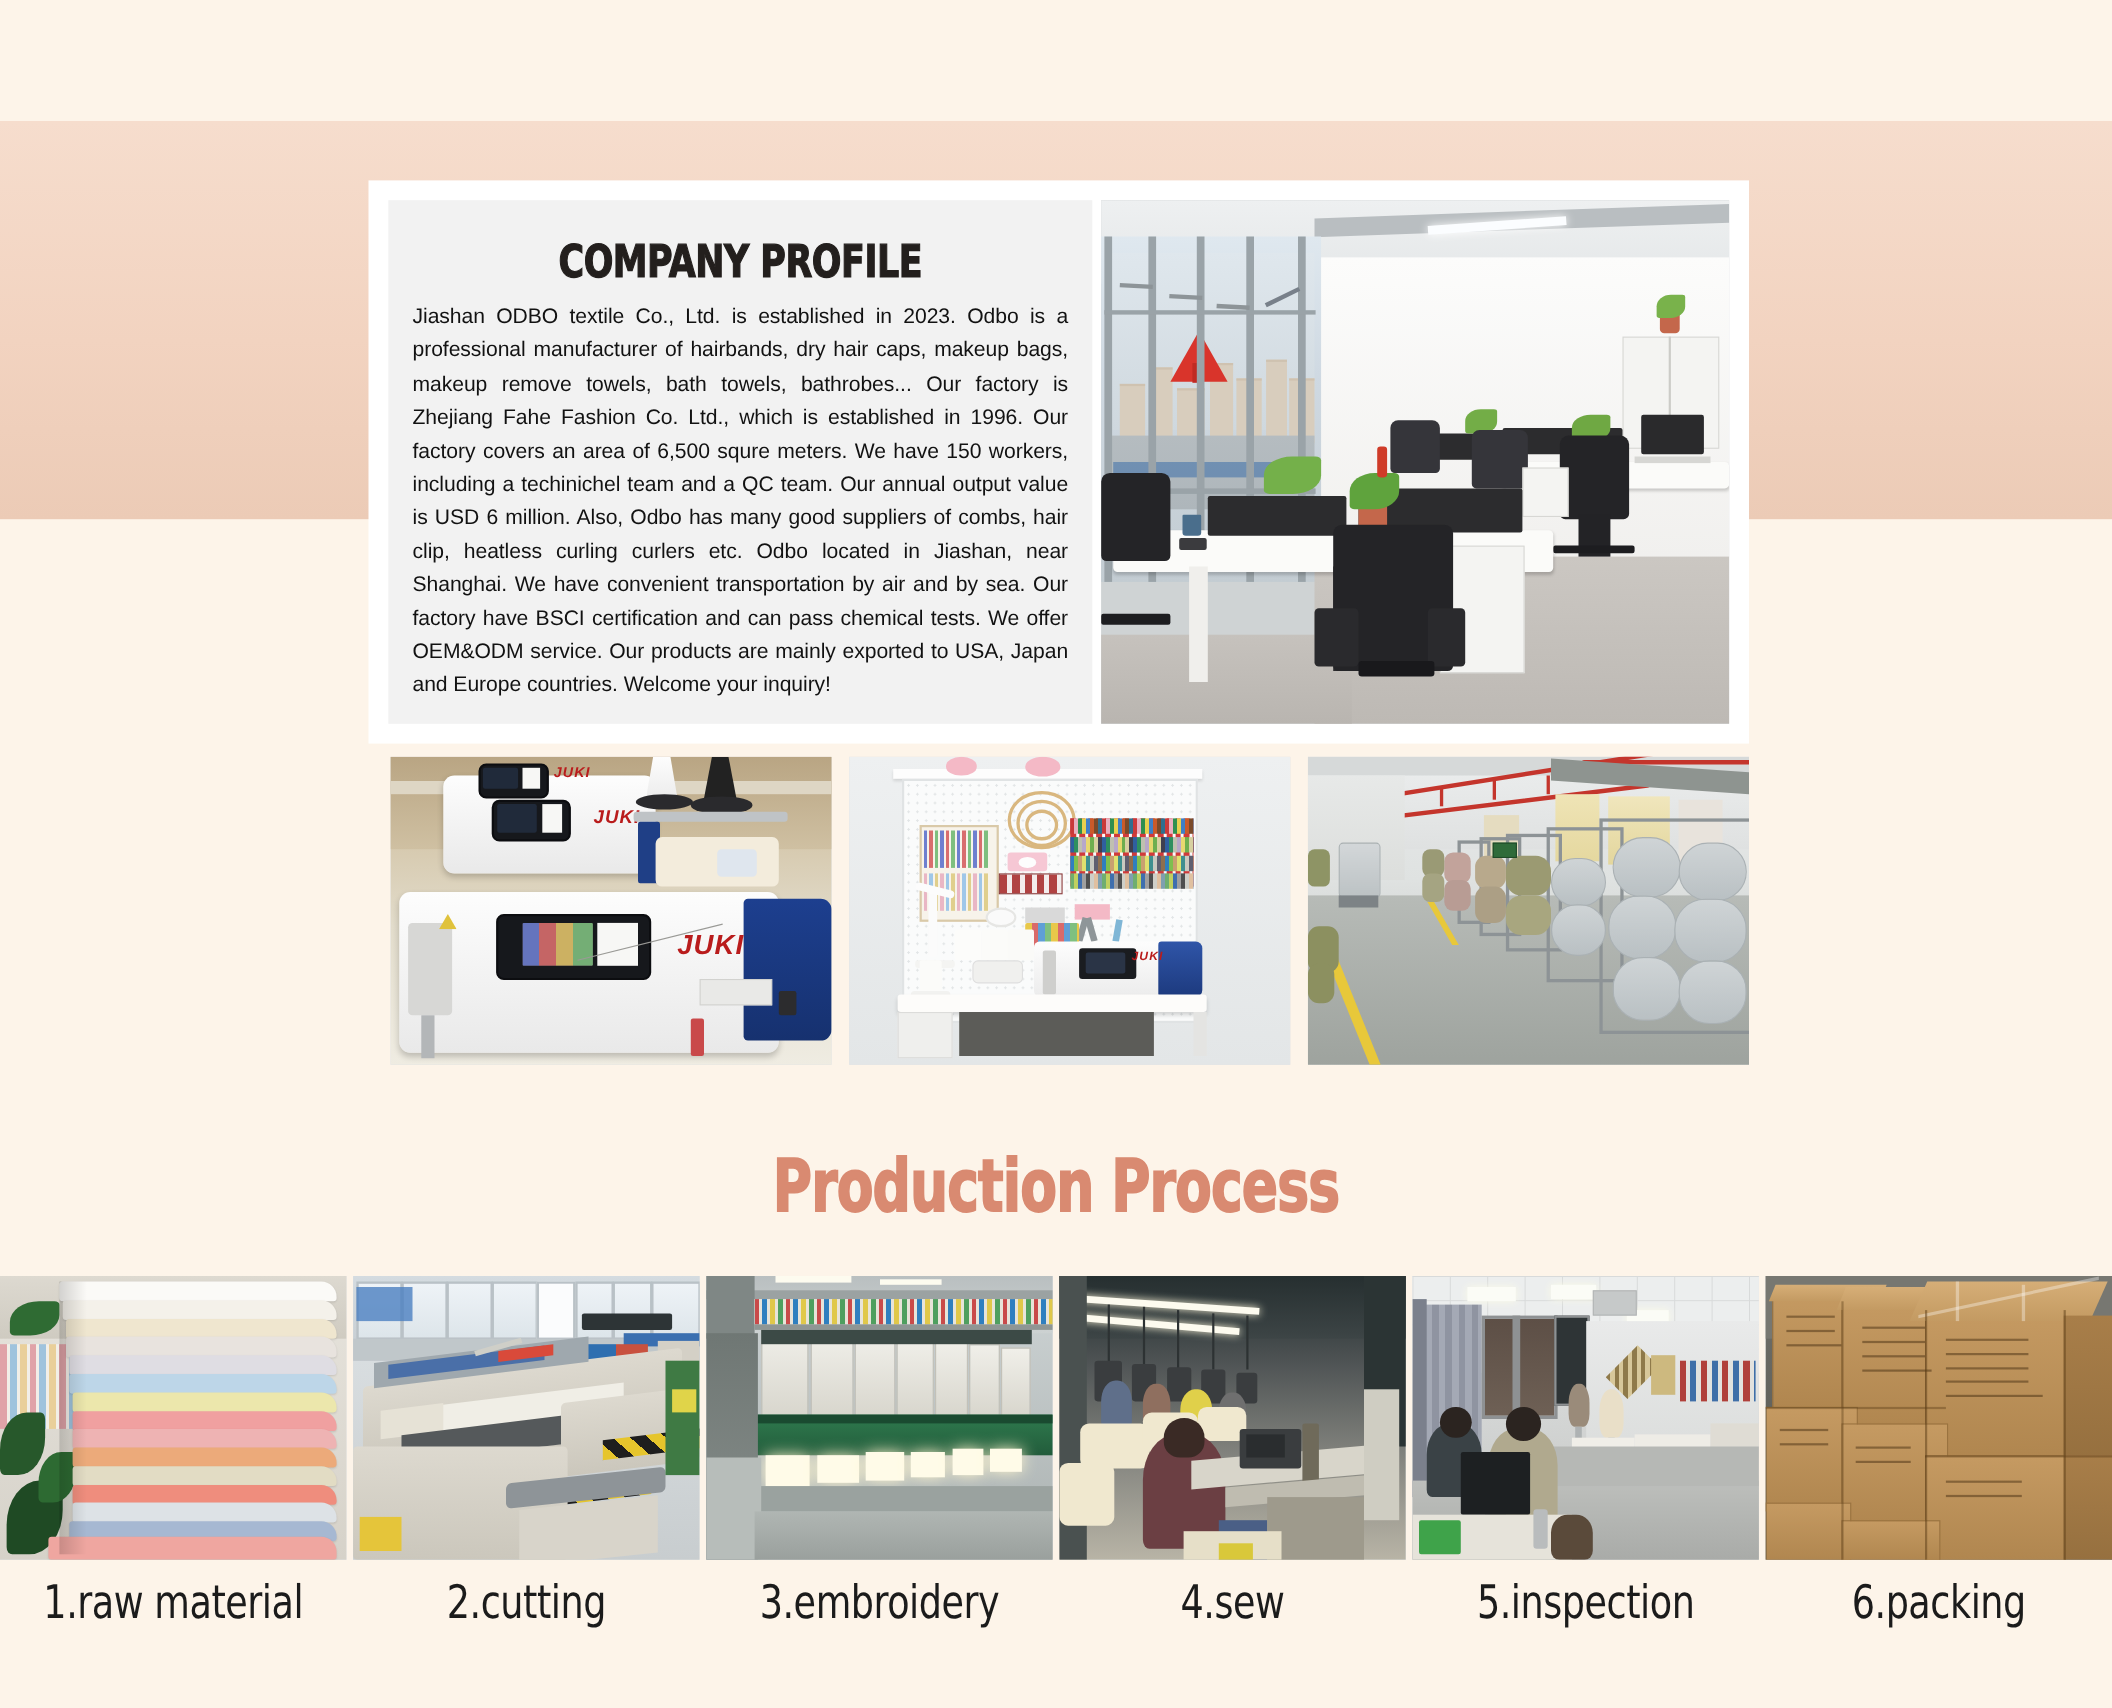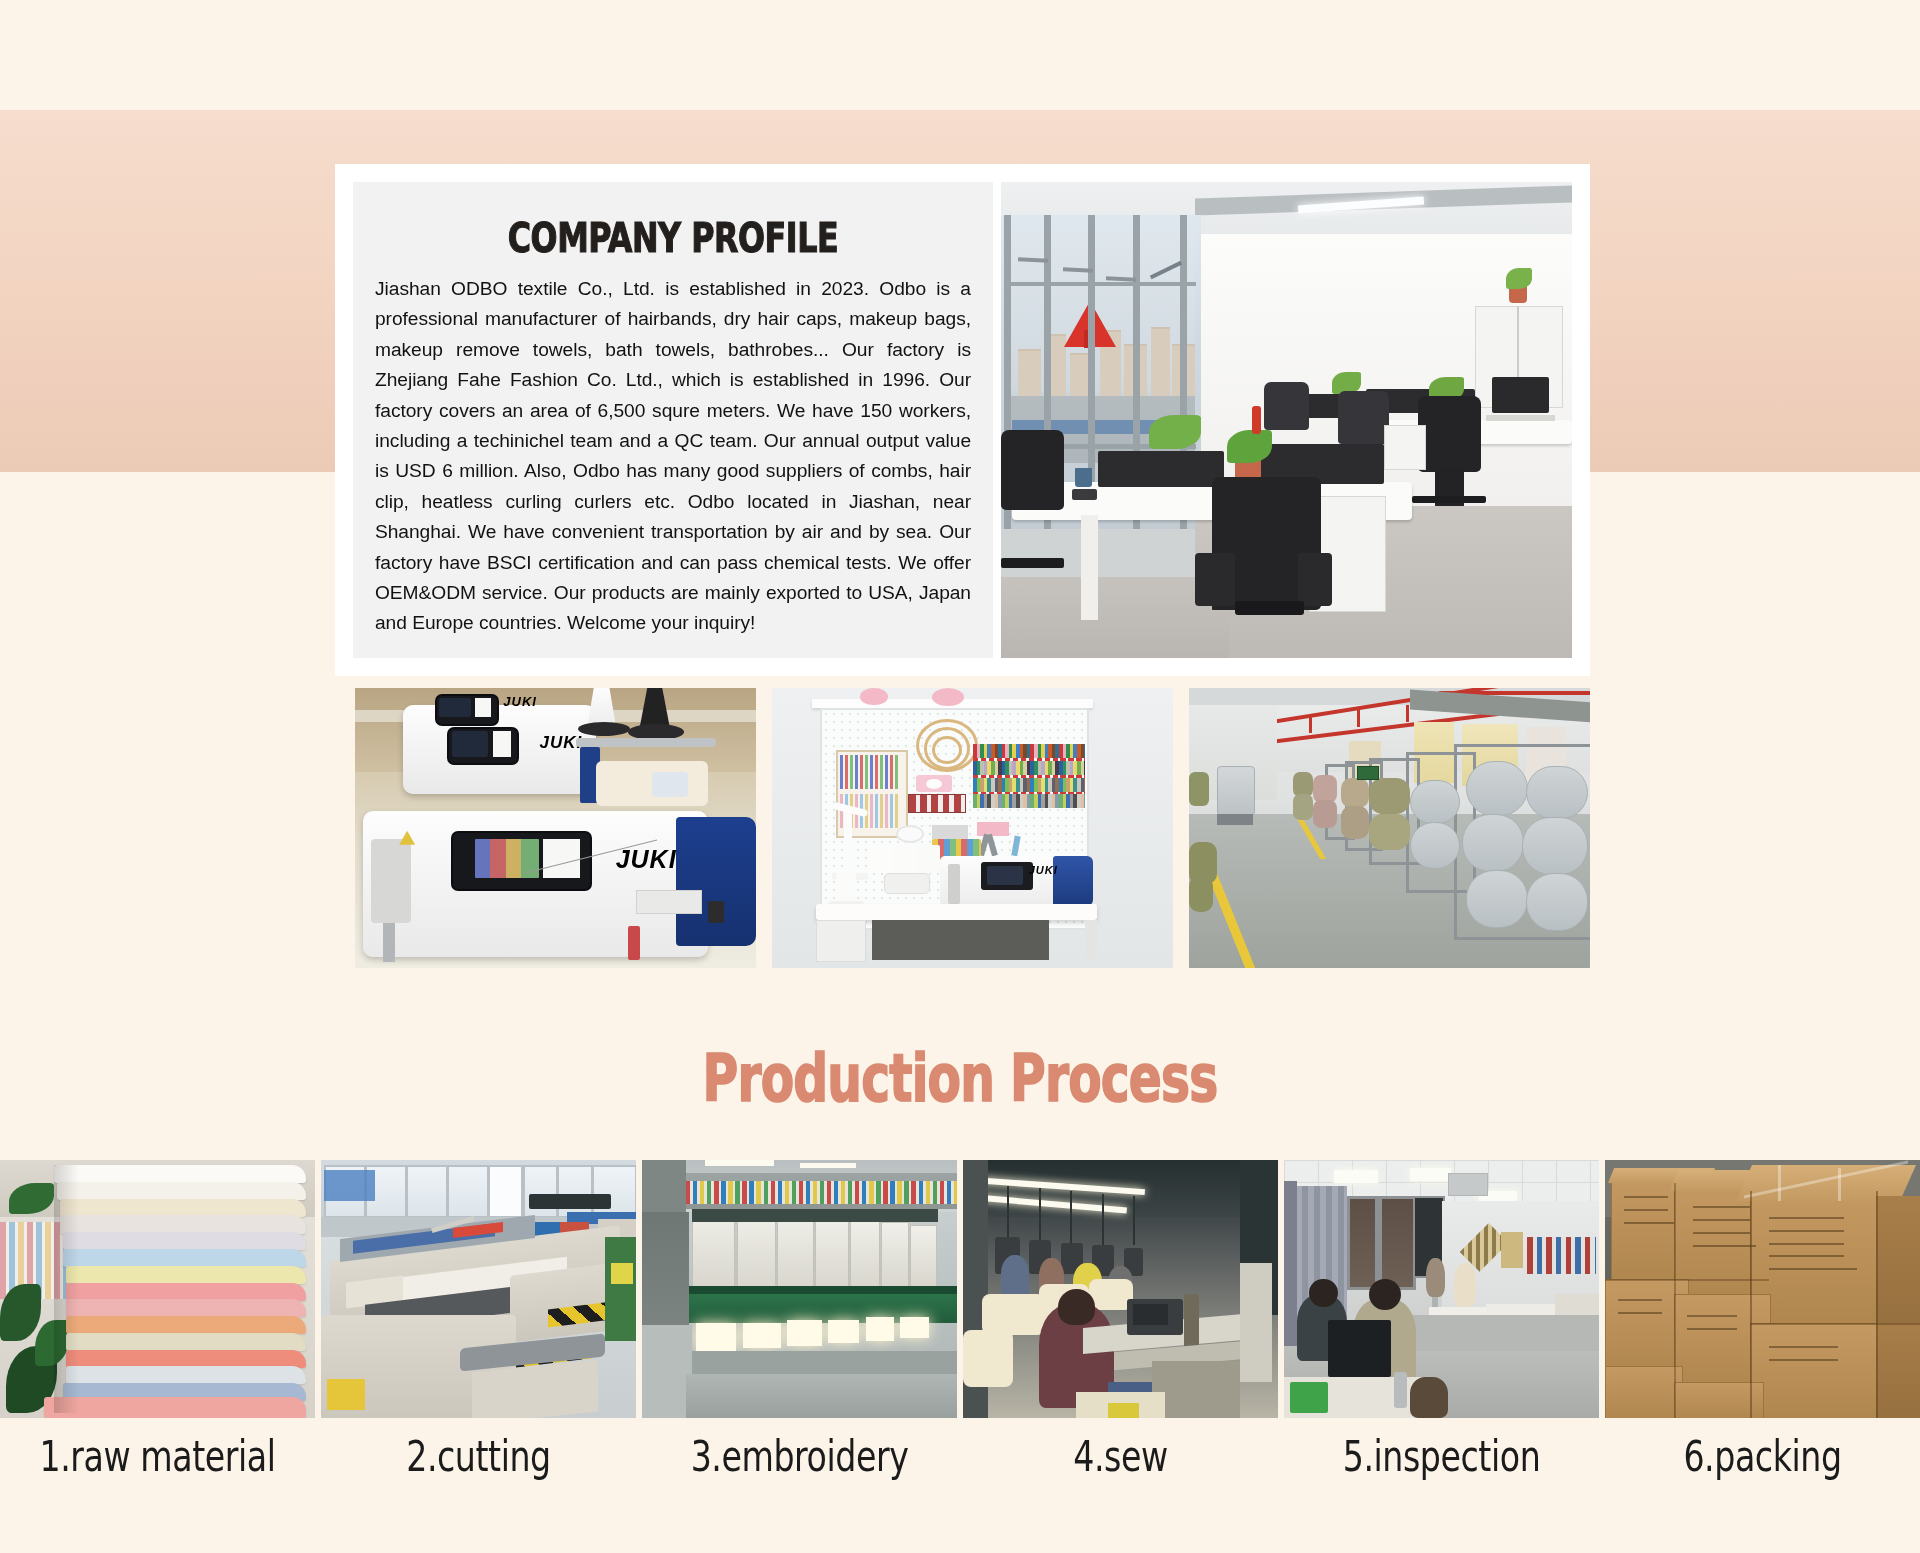--- a/index.html
+++ b/index.html
@@ -98,21 +98,21 @@
   .cab{background:#f4f4f2;border:1px solid #d7d7d4;}
   .monitor{background:#2a2a2c;border-radius:2px;}
 
   
   .juki-bg{left:0;top:0;width:100%;height:100%;background:linear-gradient(180deg,#cbb99b 0%,#d6c9ae 28%,#e2dccb 55%,#efece2 100%);}
   .juki-body{background:linear-gradient(180deg,#fdfdfd,#e9e9e9);border-radius:10px;box-shadow:0 3px 6px rgba(0,0,0,.2);}
   .juki-blue{background:linear-gradient(180deg,#1d3f8f,#16316f);border-radius:4px 10px 10px 4px;}
   .juki-screen{background:#16181c;border-radius:7px;border:2px solid #0c0d10;}
   .juki-lcd{background:#202a3a;border-radius:2px;}
   .juki-qr{background:#f7f7f5;}
-  .juki-word{color:#000000;font-weight:bold;font-style:italic;font-family:"Liberation Sans",sans-serif;letter-spacing:1px;}
+  .juki-word{color:#b91c1c;font-weight:bold;font-style:italic;font-family:"Liberation Sans",sans-serif;letter-spacing:1px;}
   .juki-spool{background:#2a2a2d;border-radius:50%;}
   .juki-cone{background:linear-gradient(180deg,#fdfdfd,#ededed);}
   .juki-arm{background:#bfc3c6;border-radius:3px;}
 
   
   .peg-bg{left:0;top:0;width:100%;height:100%;background:linear-gradient(180deg,#eef0f1,#e3e6e7);}
   .peg-board{background:#fafbfb;border:2px solid #e0e3e4;}
   .peg-shelf{background:#fdfdfd;box-shadow:0 2px 3px rgba(0,0,0,.12);}
   .peg-table{background:#fdfcfa;border-radius:3px;box-shadow:0 3px 4px rgba(0,0,0,.16);}
   .peg-mach{background:linear-gradient(180deg,#fdfdfd,#ececec);border-radius:5px;}

